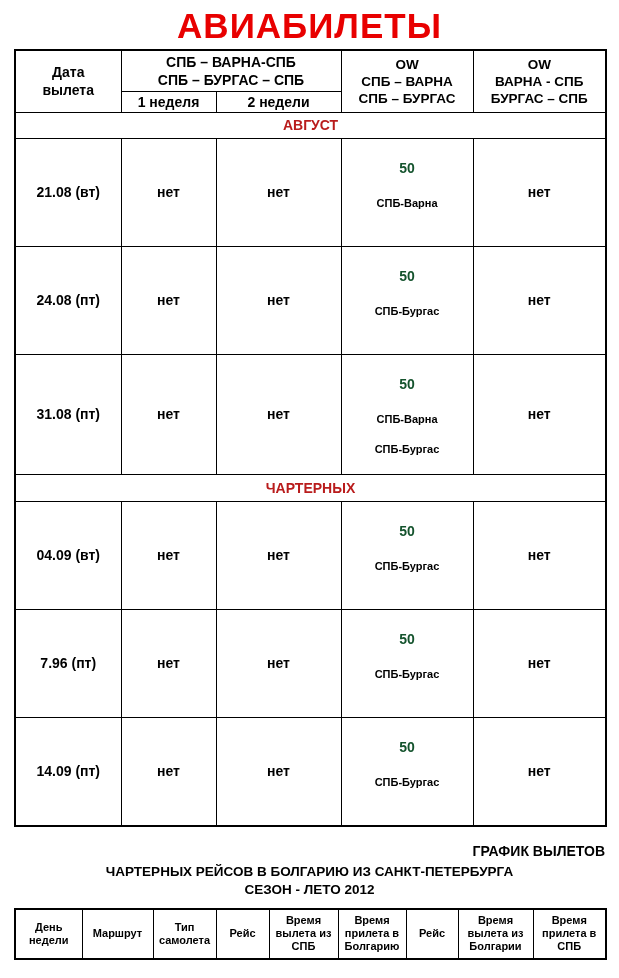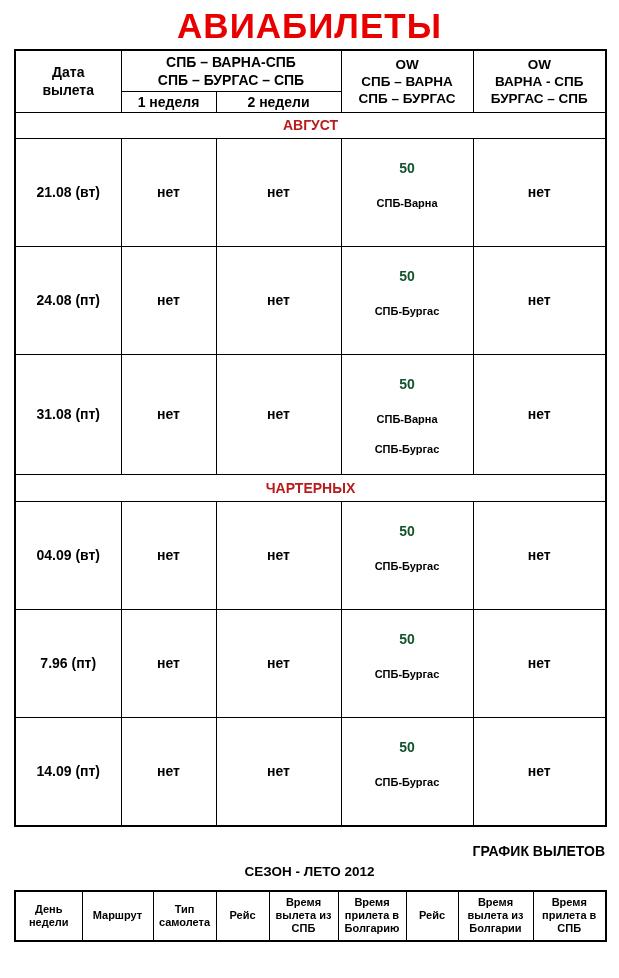--- a/index.html
+++ b/index.html
@@ -150,20 +150,21 @@
           <span class="price">50</span>
           <span class="route">СПБ-Бургас</span>
           <span class="route"></span>
         </td>
         <td>нет</td>
       </tr>
     </tbody>
   </table>
 
   <div class="sched-title">ГРАФИК ВЫЛЕТОВ</div>
+  <div class="sched-sub">ЧАРТЕРНЫХ РЕЙСОВ В БОЛГАРИЮ ИЗ САНКТ-ПЕТЕРБУРГА</div>
   <div class="sched-sub">СЕЗОН - ЛЕТО 2012</div>
 
   <table class="t2">
     <colgroup>
       <col style="width:67px">
         <col style="width:71px">
         <col style="width:63px">
         <col style="width:53px">
         <col style="width:69px">
         <col style="width:68px">

